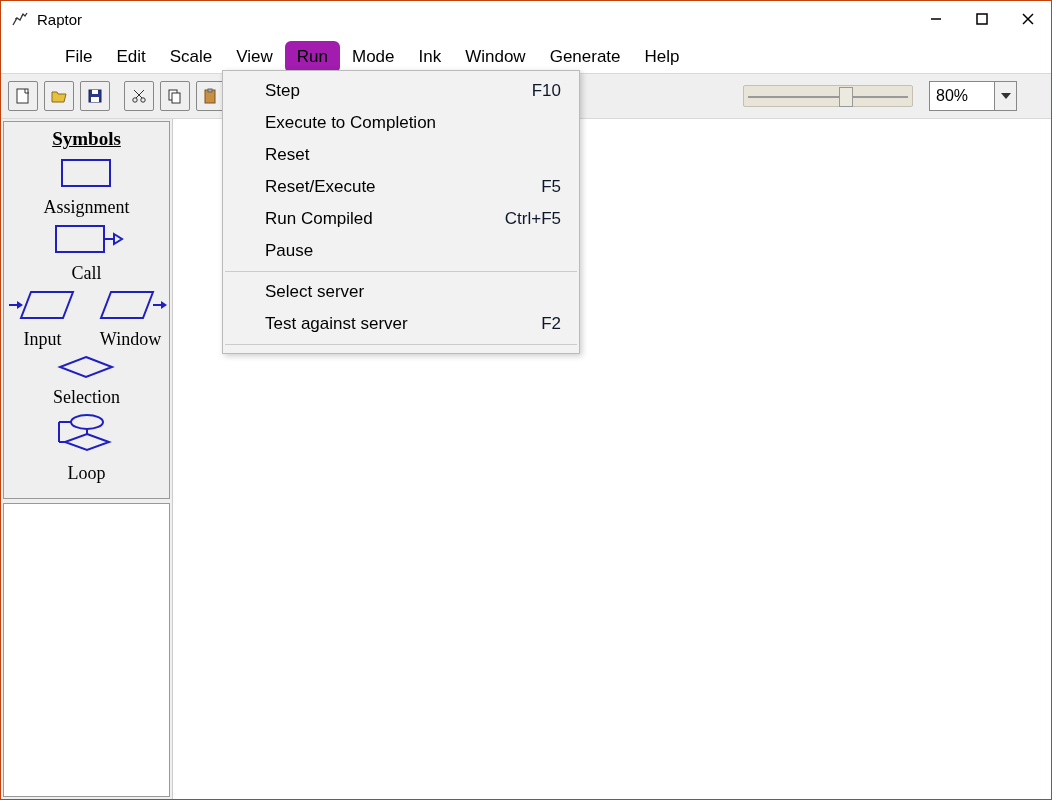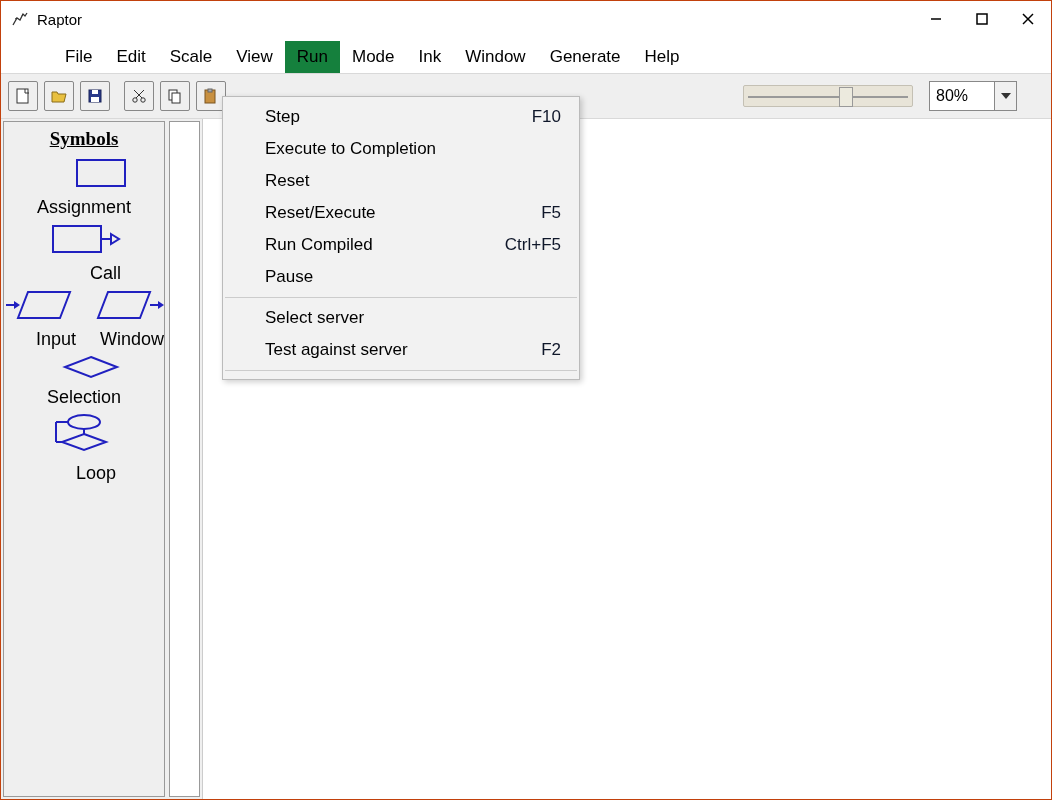--- a/index.html
+++ b/index.html
@@ -5,42 +5,42 @@
 * { box-sizing: border-box; margin: 0; padding: 0; }
 body { font-family: "Segoe UI", Arial, sans-serif; font-size: 14px; background: #fff; width: 1052px; height: 800px; overflow: hidden; position: relative; }
 .window { width: 1052px; height: 800px; border: 1px solid #c2410c; display: flex; flex-direction: column; background: #fff; }
 .titlebar { height: 36px; display: flex; align-items: center; padding: 0 0 0 10px; background: #fff; }
 .titlebar .app-icon { margin-right: 8px; display: inline-flex; }
 .titlebar .title { font-size: 15px; color: #000; }
 .win-controls { margin-left: auto; display: flex; }
 .win-controls .ctl { width: 46px; height: 36px; display: flex; align-items: center; justify-content: center; font-size: 16px; }
 .menubar { height: 36px; display: flex; align-items: flex-end; padding: 0 4px; background: #fff; font-size: 17px; margin-left: 48px; }
 .menubar .menu-item { padding: 6px 12px; cursor: pointer; }
-.menubar .menu-item.active { background: #15803d; }
+.menubar .menu-item.active { background: #a21caf; border-radius: 6px; }
 .toolbar-area { height: 46px; background: #efefef; border-top: 1px solid #d9d9d9; border-bottom: 1px solid #d9d9d9; display: flex; align-items: center; padding: 0 4px; position: relative; }
 .tool-btn { width: 30px; height: 30px; border: 1px solid #888; background: #efefef; margin: 0 3px; display: flex; align-items: center; justify-content: center; border-radius: 2px; padding: 0; }
 .tool-btn svg { display: block; }
 .tool-sep { width: 2px; height: 30px; margin: 0 3px; }
 .slider-wrap { margin-left: auto; display: flex; align-items: center; gap: 16px; padding-right: 30px; }
 .slider { width: 170px; height: 22px; position: relative; background: #e8e4d8; border: 1px solid #c4c0b4; border-radius: 2px; }
 .slider-track { position: absolute; left: 4px; right: 4px; top: 10px; height: 2px; background: #999; }
 .slider-thumb { position: absolute; top: 1px; width: 14px; height: 20px; background: #eceade; border: 1px solid #999; left: 95px; }
 .zoom-select { width: 88px; height: 30px; border: 1px solid #888; background: #fff; display: flex; align-items: center; padding: 0 6px; font-size: 16px; position: relative; }
 .zoom-select .caret { width: 22px; height: 28px; background: #f0f0f0; border-left: 1px solid #888; position: absolute; right: 0; top: 0; display: flex; align-items: center; justify-content: center; }
 .body-area { flex: 1; display: flex; background: #fff; min-height: 0; }
-.sidebar { width: 202px; background: #efefef; border-right: 1px solid #ccc; display: flex; flex-direction: row; }
+.sidebar { width: 172px; background: #efefef; border-right: 1px solid #ccc; display: flex; flex-direction: column; }
 .symbols-panel { border: 1px solid #999; margin: 2px; padding: 6px 0 12px 0; display: flex; flex-direction: column; align-items: center; background: #efefef; }
 .symbols-title { font-family: "Times New Roman", serif; font-size: 19px; text-decoration: underline; font-weight: bold; margin-bottom: 4px; }
-.sym { display: flex; flex-direction: column; align-items: flex-end; margin: 2px 0; font-family: Liberation Sans, sans-serif; font-size: 18px; }
+.sym { display: flex; flex-direction: column; align-items: center; margin: 2px 0; font-family: Liberation Serif, serif; font-size: 18px; }
 .sym-row { display: flex; gap: 16px; }
 .sym-icon { margin-bottom: 2px; }
 .sym-label { }
 .blank-panel { flex: 1; border: 1px solid #999; margin: 2px; background: #fff; }
 .canvas { flex: 1; background: #fff; }
-.dropdown { position: absolute; left: 222px; top: 96px; width: 358px; background: #f2f2f2; border: 1px solid #bbb; box-shadow: 2px 2px 6px rgba(0,0,0,0.2); z-index: 10; padding: 4px 0; font-size: 17px; }
+.dropdown { position: absolute; left: 222px; top: 70px; width: 358px; background: #f2f2f2; border: 1px solid #bbb; box-shadow: 2px 2px 6px rgba(0,0,0,0.2); z-index: 10; padding: 4px 0; font-size: 17px; }
 .dropdown .dd-item { display: flex; padding: 6px 18px 6px 42px; cursor: pointer; }
 .dropdown .dd-item .shortcut { margin-left: auto; color: #0f172a; }
 .dropdown .dd-sep { height: 1px; background: #ccc; margin: 4px 2px; }
 </style>
 </head>
 <body>
 
 <div class="window">
 
   <div class="titlebar">

